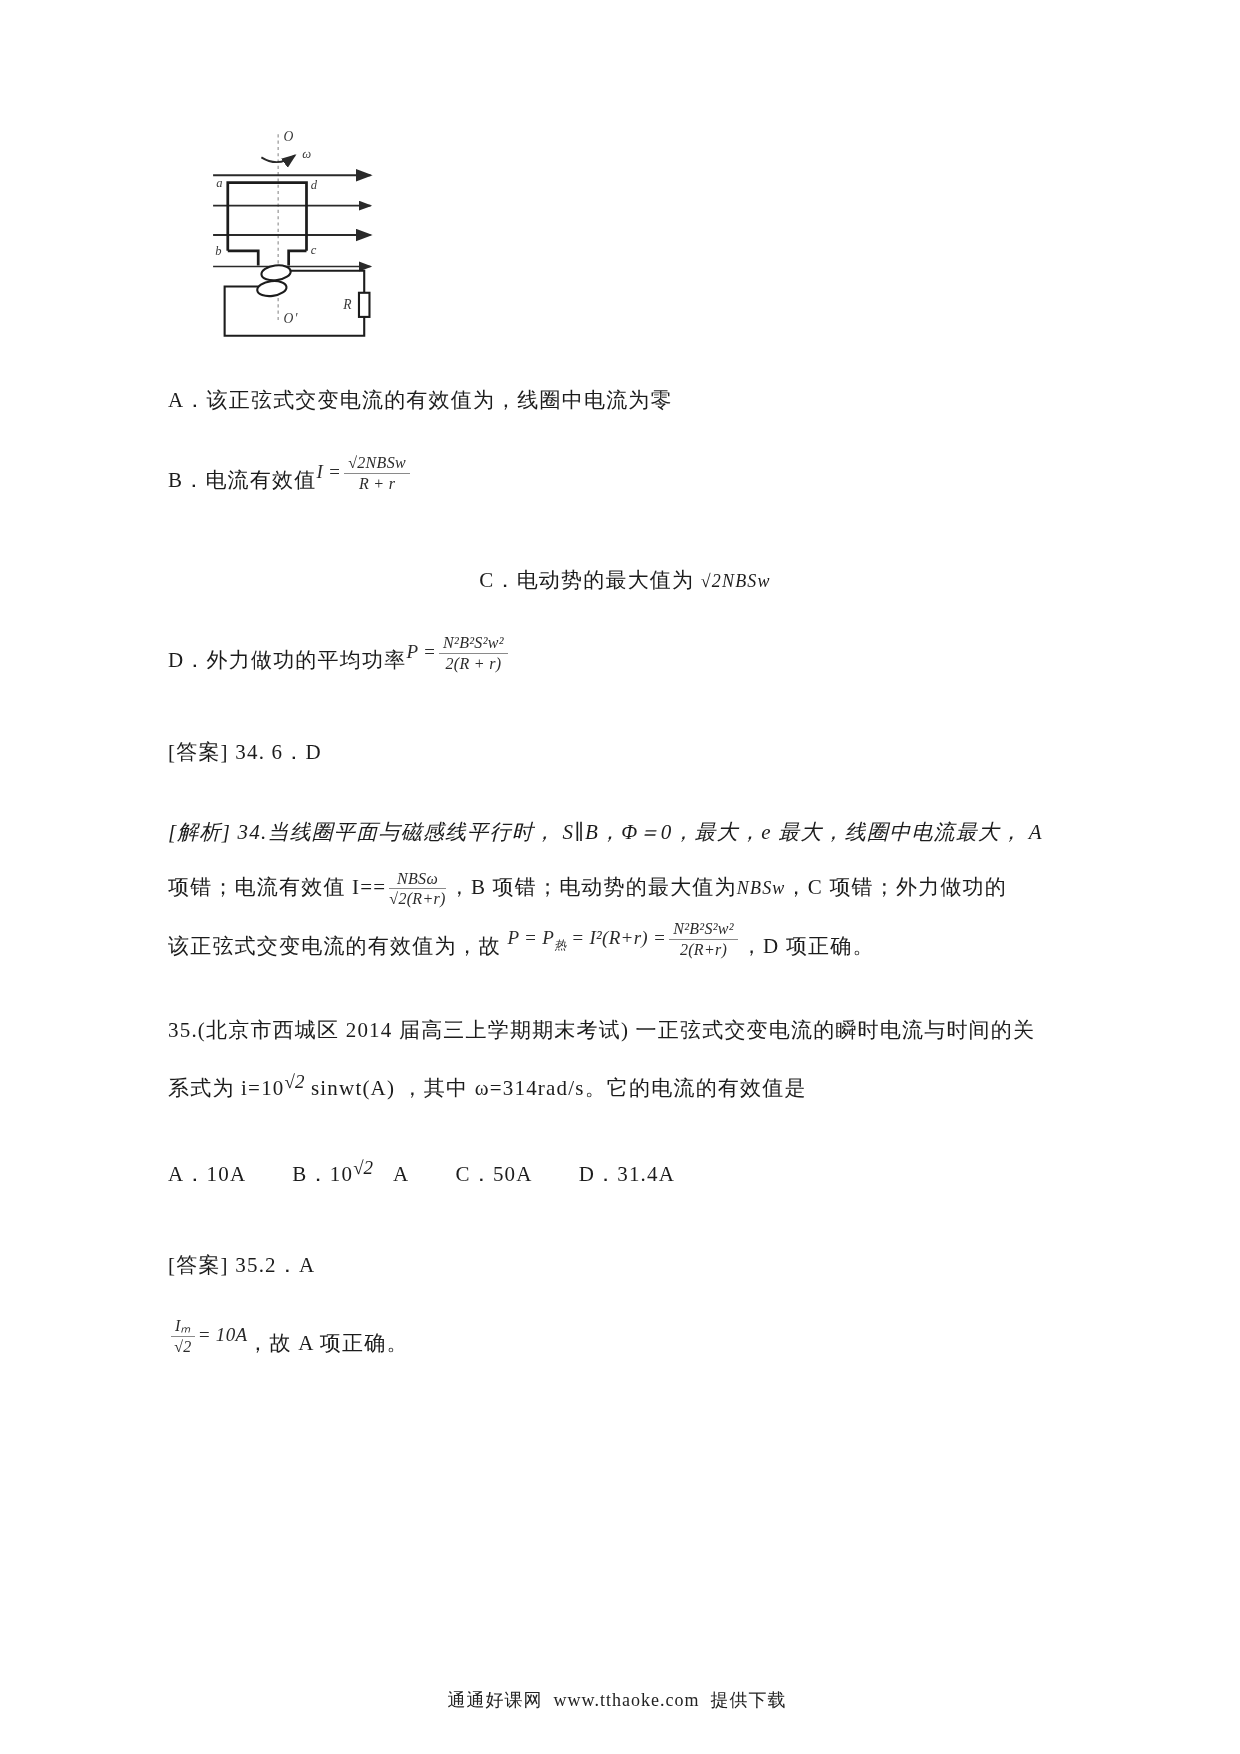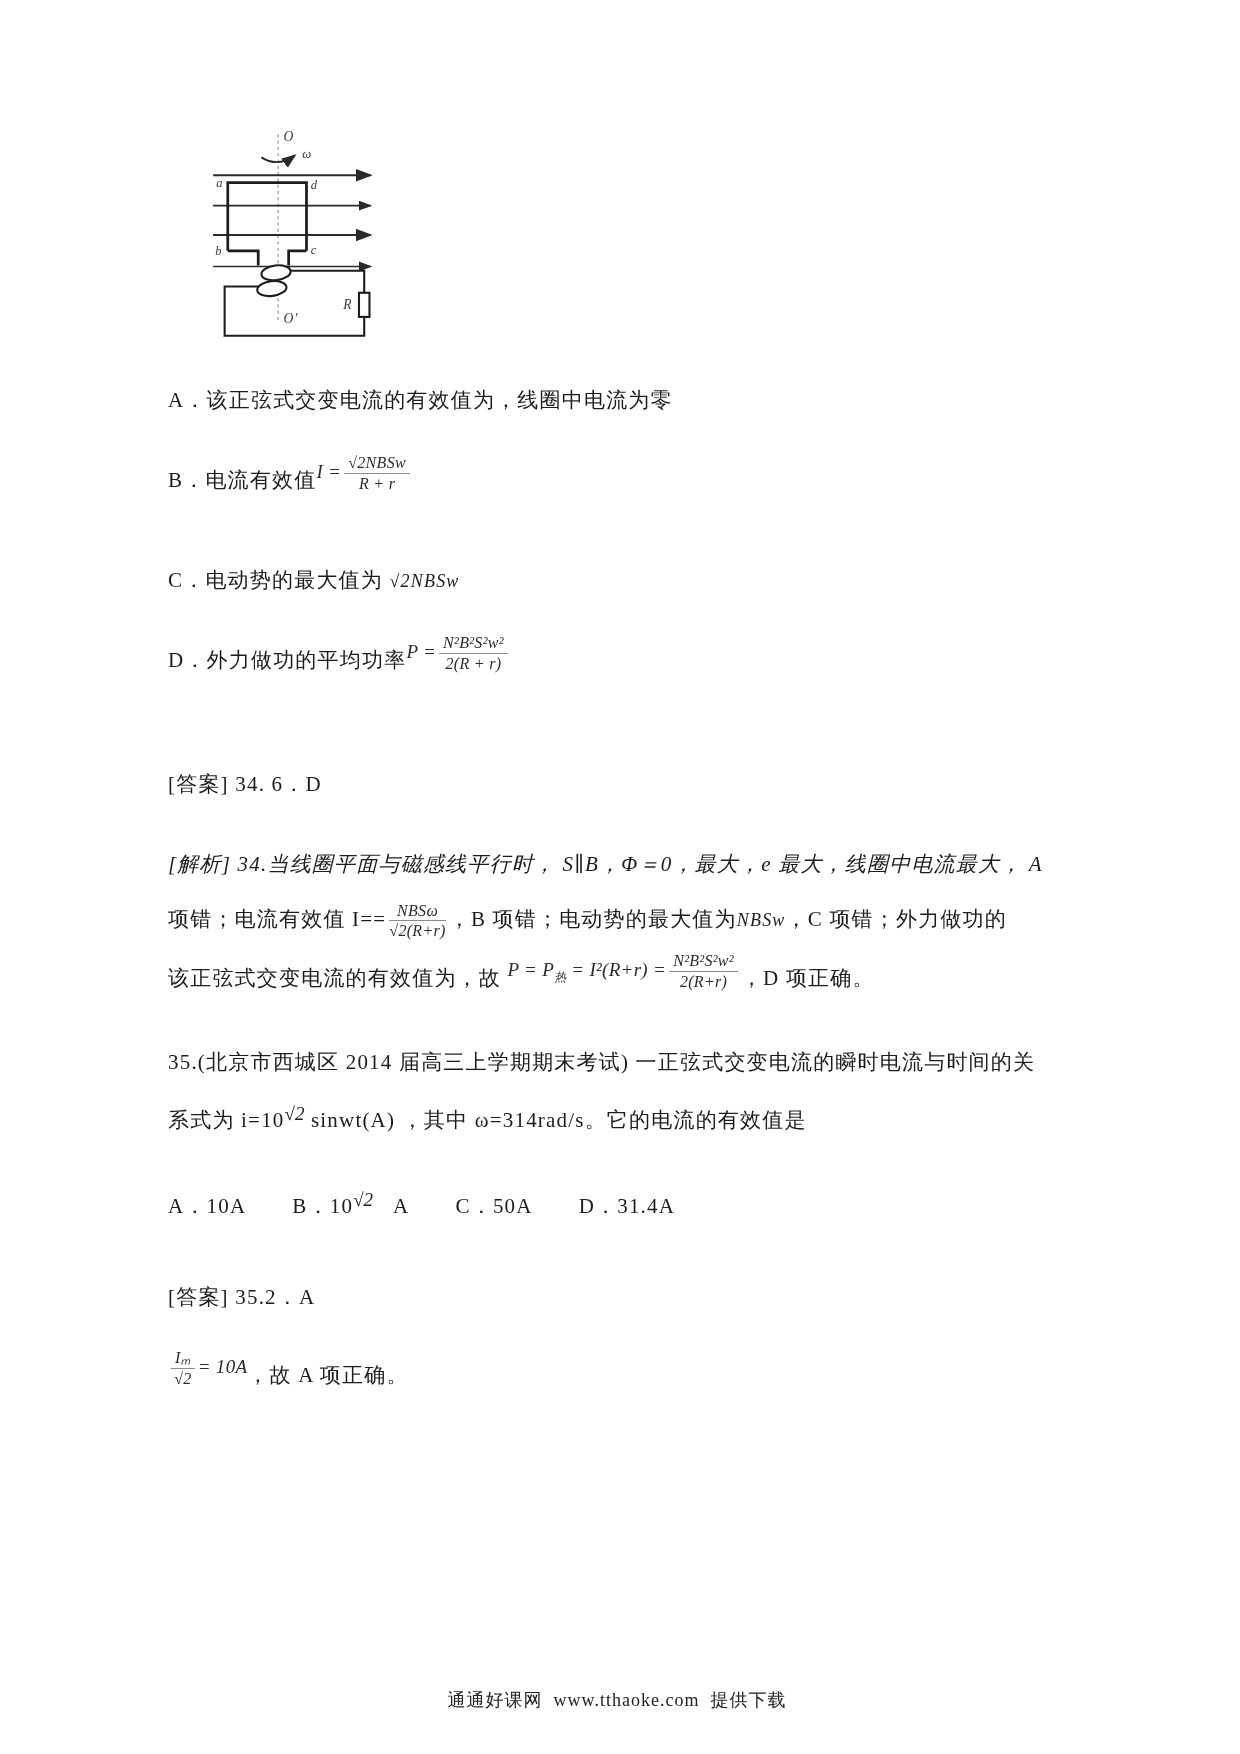--- a/index.html
+++ b/index.html
@@ -15,23 +15,23 @@
     font-size: 21px;
     letter-spacing: 1.2px;
   }
   .diagram-wrap { margin-left: 42px; width: 180px; }
   .diagram-wrap svg { display: block; }
   .dg-label { font-family: "Liberation Serif", serif; font-style: italic; fill: #3a3a3a; }
 
   p.line { line-height: 1.35; white-space: nowrap; }
   .opt-a { margin-top: 46px; }
   .opt-b { margin-top: 50px; }
-  .opt-c { margin-top: 64px; }
+  .opt-c { margin-top: 64px; text-align: center; }
   .opt-d { margin-top: 50px; }
-  .ans   { margin-top: 88px; }
+  .ans   { margin-top: 56px; }
   .exp1  { margin-top: 52px; font-style: italic; }
   .exp2  { margin-top: 24px; }
   .exp3  { margin-top: 22px; }
   .q35-1 { margin-top: 48px; }
   .q35-2 { margin-top: 30px; }
   .q35-opts { margin-top: 58px; }
   .ans35 { margin-top: 62px; }
   .exp35 { margin-top: 48px; }
 
   .formula {

